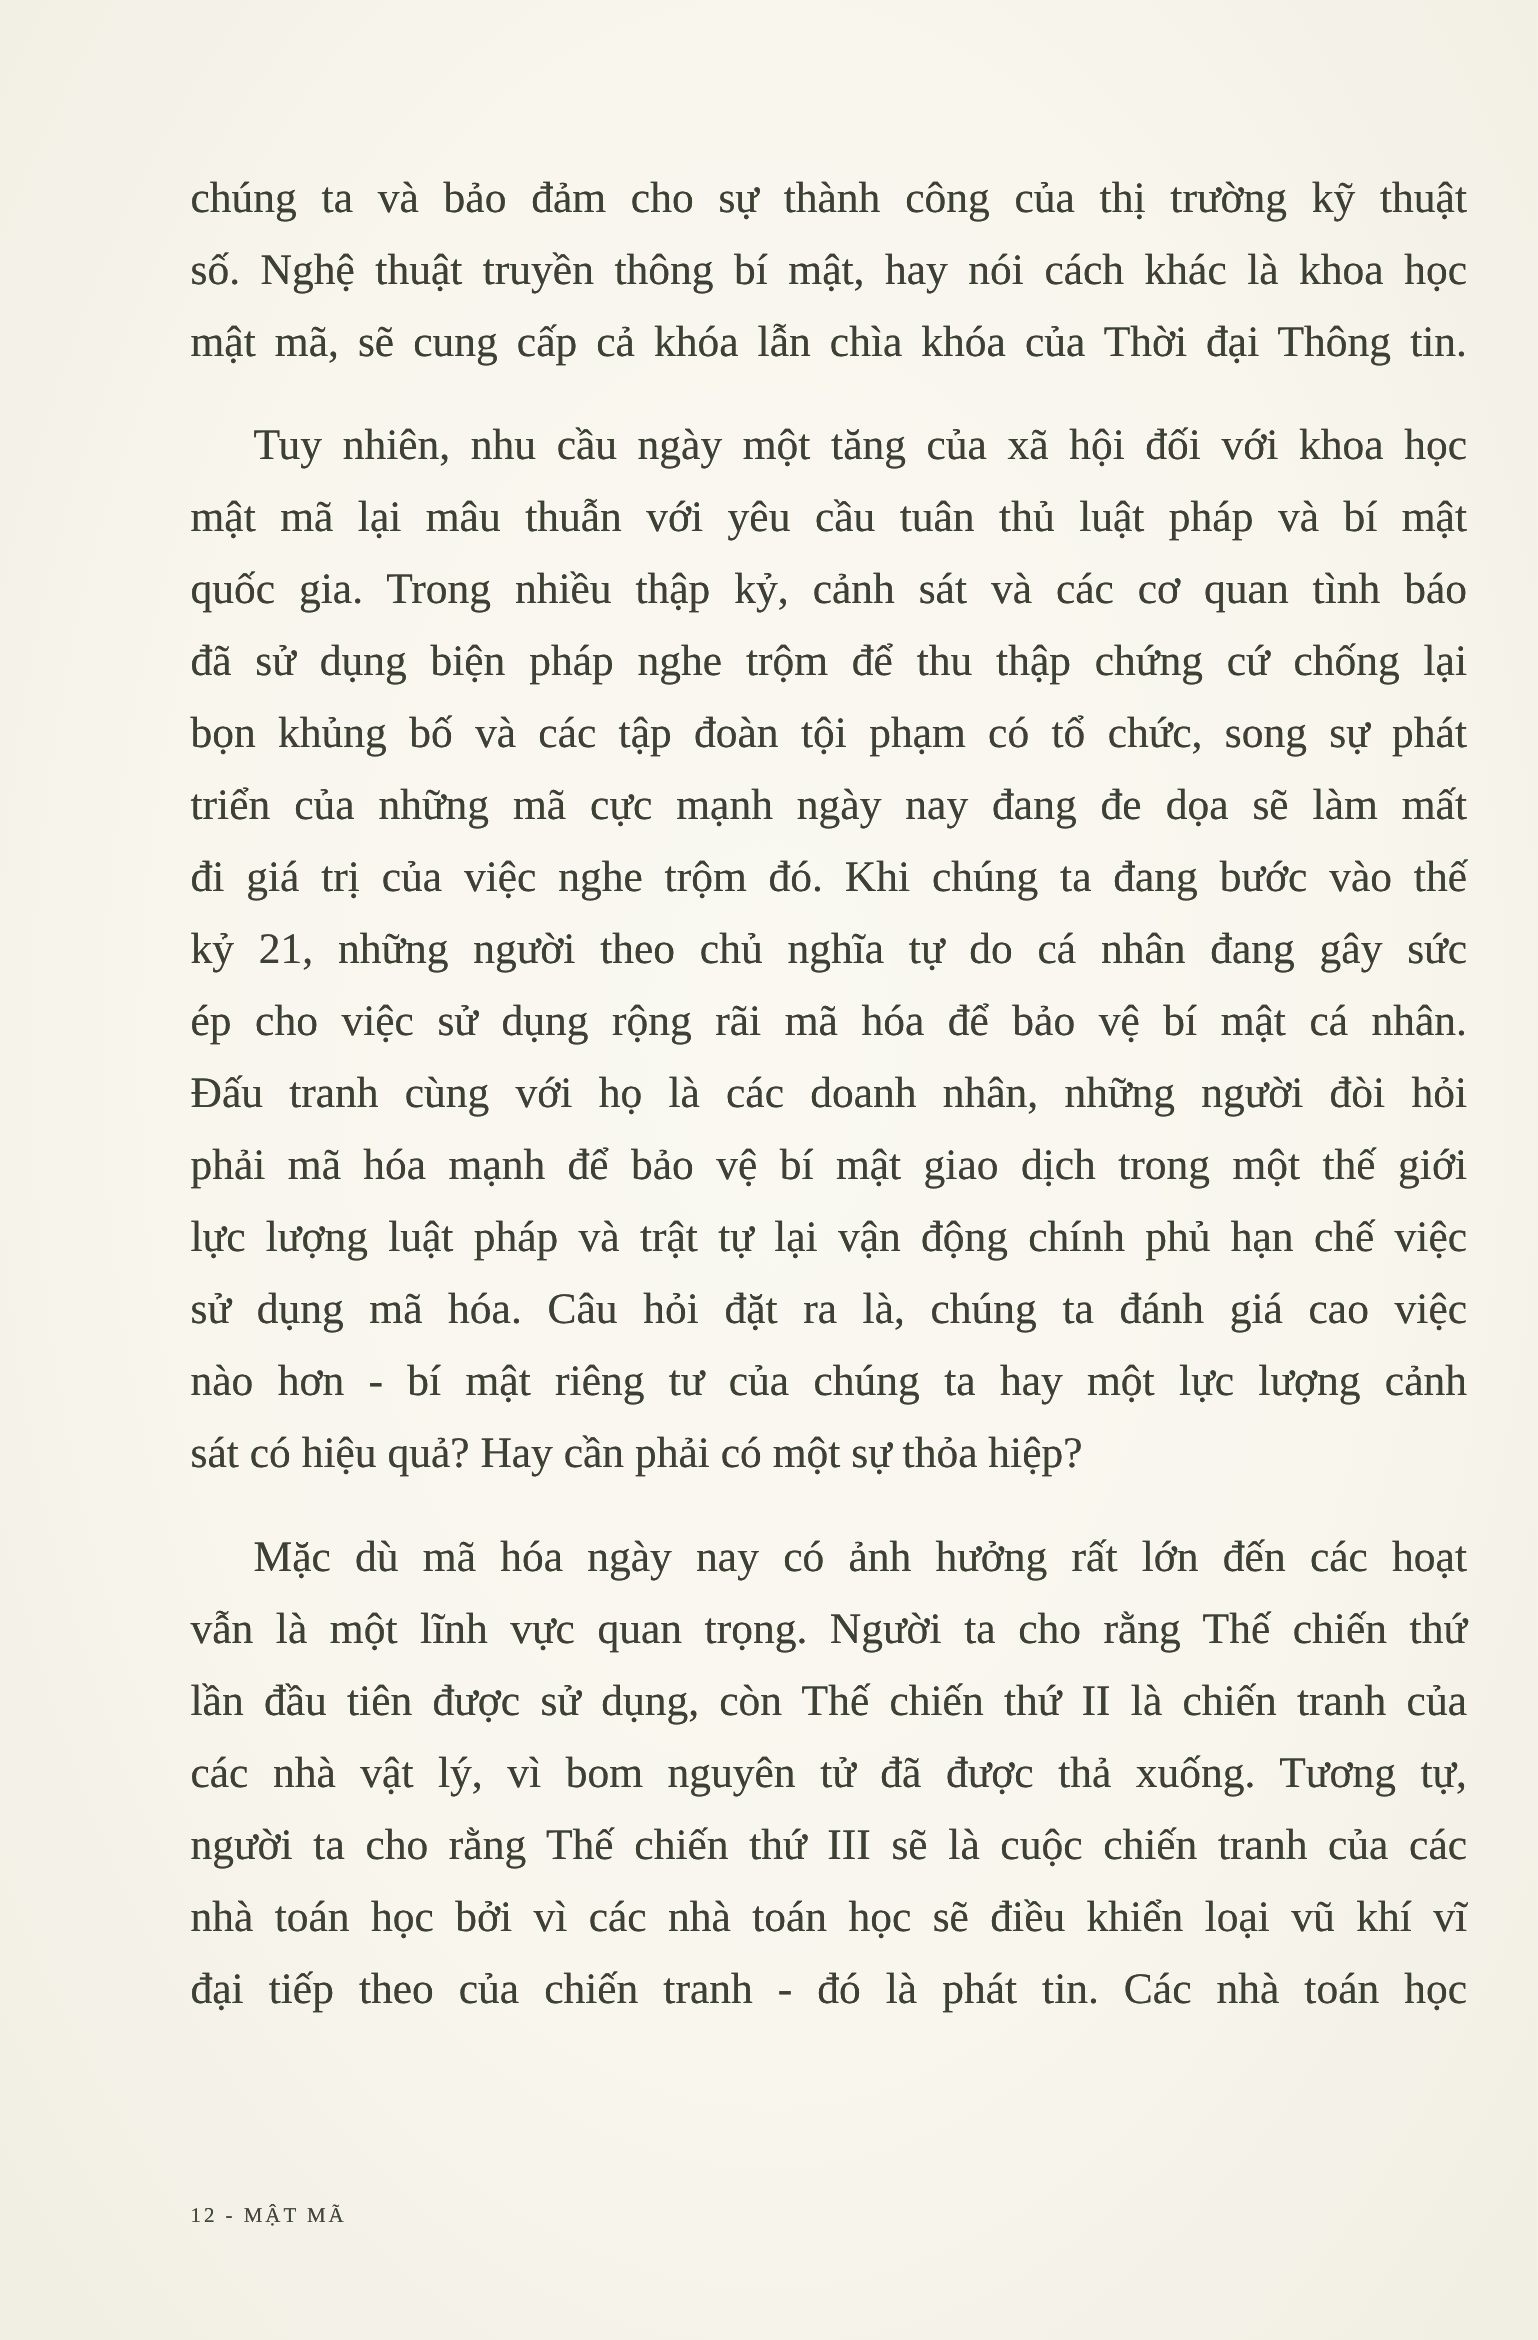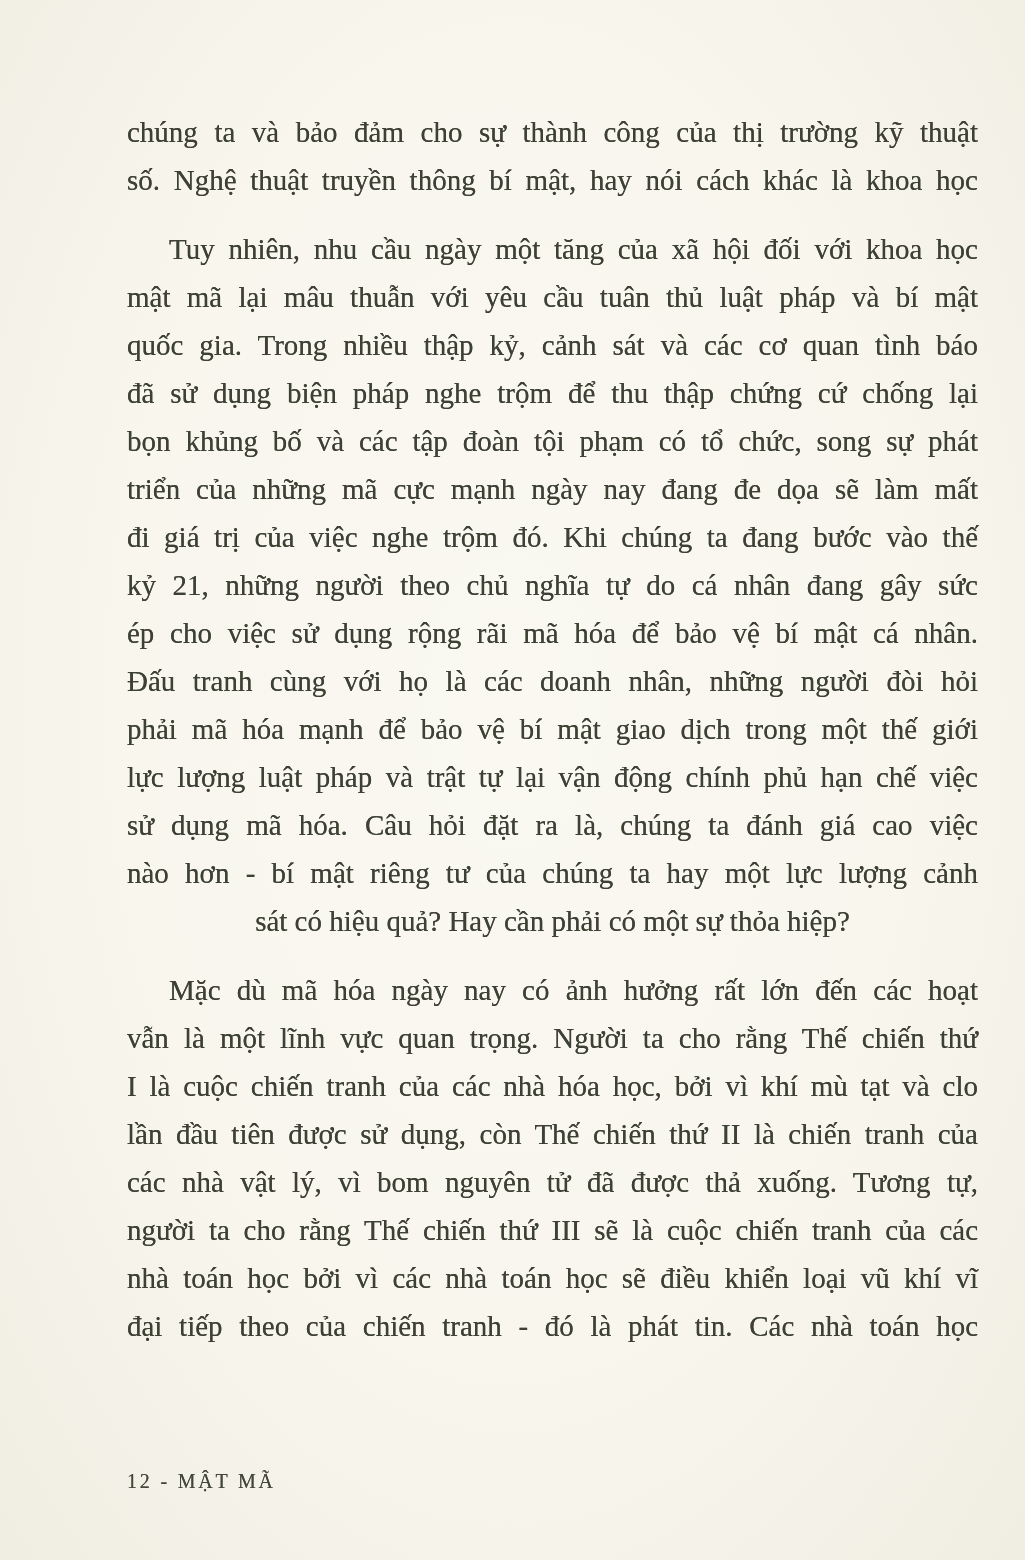--- a/index.html
+++ b/index.html
@@ -30,51 +30,52 @@
   .paragraph {
     margin: 0;
   }
   .paragraph.indented {
     margin-top: 21px;
   }
   .line {
     font-size: 29px;
     line-height: 48px;
     white-space: nowrap;
-    text-align: center;
+    text-align: left;
     text-shadow: 0 0 0.4px rgba(61, 65, 52, 0.85);
   }
   .line.just {
     white-space: normal;
     text-align: justify;
     text-align-last: justify;
   }
   .line.first-indent {
     padding-left: 42px;
   }
   .page-footer {
     position: absolute;
     left: 127px;
     top: 1470px;
-    font-size: 20px;
+    font-size: 14px;
     letter-spacing: 0.14em;
     white-space: pre;
     color: #43473a;
     text-shadow: 0 0 0.3px rgba(61, 65, 52, 0.8);
   }
 </style>
 </head>
 <body style="background: rgb(248, 246, 237); color: rgb(61, 65, 52);">
 
 <div class="page-vignette"></div>
 
 <div class="text-block" id="text-block">
     <div class="paragraph">
       <div class="line just">chúng ta và bảo đảm cho sự thành công của thị trường kỹ thuật</div>
       <div class="line just">số. Nghệ thuật truyền thông bí mật, hay nói cách khác là khoa học</div>
+      <div class="line just">mật mã, sẽ cung cấp cả khóa lẫn chìa khóa của Thời đại Thông tin.</div>
     </div>
     <div class="paragraph indented">
       <div class="line just first-indent">Tuy nhiên, nhu cầu ngày một tăng của xã hội đối với khoa học</div>
       <div class="line just">mật mã lại mâu thuẫn với yêu cầu tuân thủ luật pháp và bí mật</div>
       <div class="line just">quốc gia. Trong nhiều thập kỷ, cảnh sát và các cơ quan tình báo</div>
       <div class="line just">đã sử dụng biện pháp nghe trộm để thu thập chứng cứ chống lại</div>
       <div class="line just">bọn khủng bố và các tập đoàn tội phạm có tổ chức, song sự phát</div>
       <div class="line just">triển của những mã cực mạnh ngày nay đang đe dọa sẽ làm mất</div>
       <div class="line just">đi giá trị của việc nghe trộm đó. Khi chúng ta đang bước vào thế</div>
       <div class="line just">kỷ 21, những người theo chủ nghĩa tự do cá nhân đang gây sức</div>
@@ -82,21 +83,20 @@
       <div class="line just">Đấu tranh cùng với họ là các doanh nhân, những người đòi hỏi</div>
       <div class="line just">phải mã hóa mạnh để bảo vệ bí mật giao dịch trong một thế giới</div>
       <div class="line just">lực lượng luật pháp và trật tự lại vận động chính phủ hạn chế việc</div>
       <div class="line just">sử dụng mã hóa. Câu hỏi đặt ra là, chúng ta đánh giá cao việc</div>
       <div class="line just">nào hơn - bí mật riêng tư của chúng ta hay một lực lượng cảnh</div>
       <div class="line">sát có hiệu quả? Hay cần phải có một sự thỏa hiệp?</div>
     </div>
     <div class="paragraph indented">
       <div class="line just first-indent">Mặc dù mã hóa ngày nay có ảnh hưởng rất lớn đến các hoạt</div>
       <div class="line just">vẫn là một lĩnh vực quan trọng. Người ta cho rằng Thế chiến thứ</div>
-      <div class="line just">I là cuộc chiến tranh của các nhà hóa học, bởi vì khí mù tạt và clo</div>
       <div class="line just">lần đầu tiên được sử dụng, còn Thế chiến thứ II là chiến tranh của</div>
       <div class="line just">các nhà vật lý, vì bom nguyên tử đã được thả xuống. Tương tự,</div>
       <div class="line just">người ta cho rằng Thế chiến thứ III sẽ là cuộc chiến tranh của các</div>
       <div class="line just">nhà toán học bởi vì các nhà toán học sẽ điều khiển loại vũ khí vĩ</div>
       <div class="line just">đại tiếp theo của chiến tranh - đó là phát tin. Các nhà toán học</div>
     </div>
   </div>
 
 <div class="page-footer"><span>12</span><span> - </span><span>MẬT MÃ</span></div>
 

